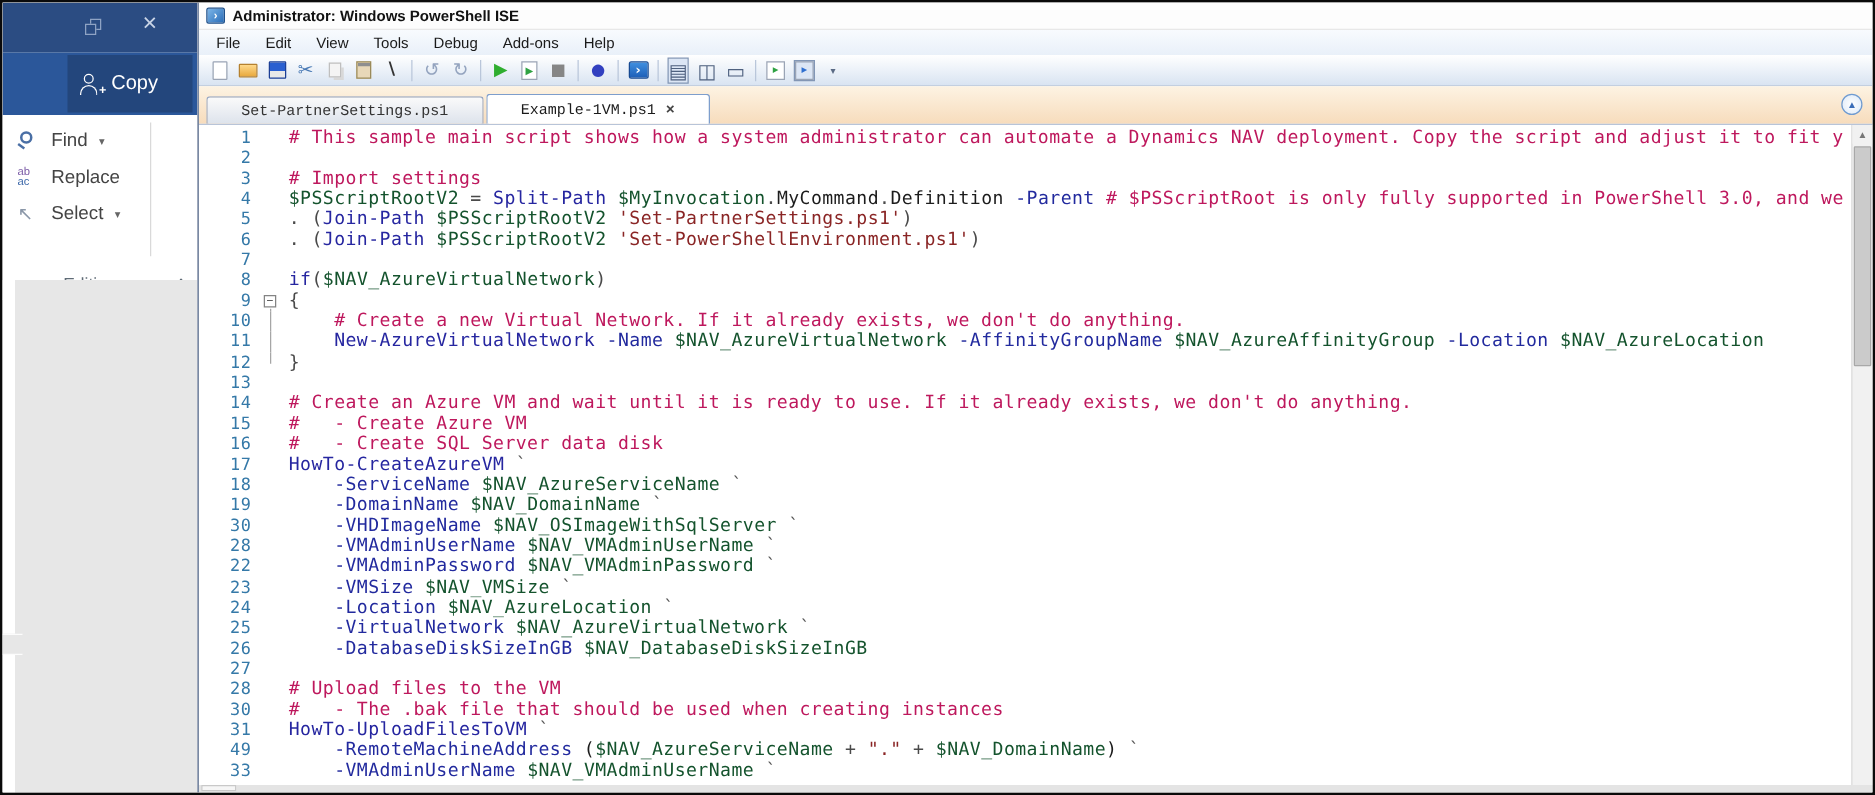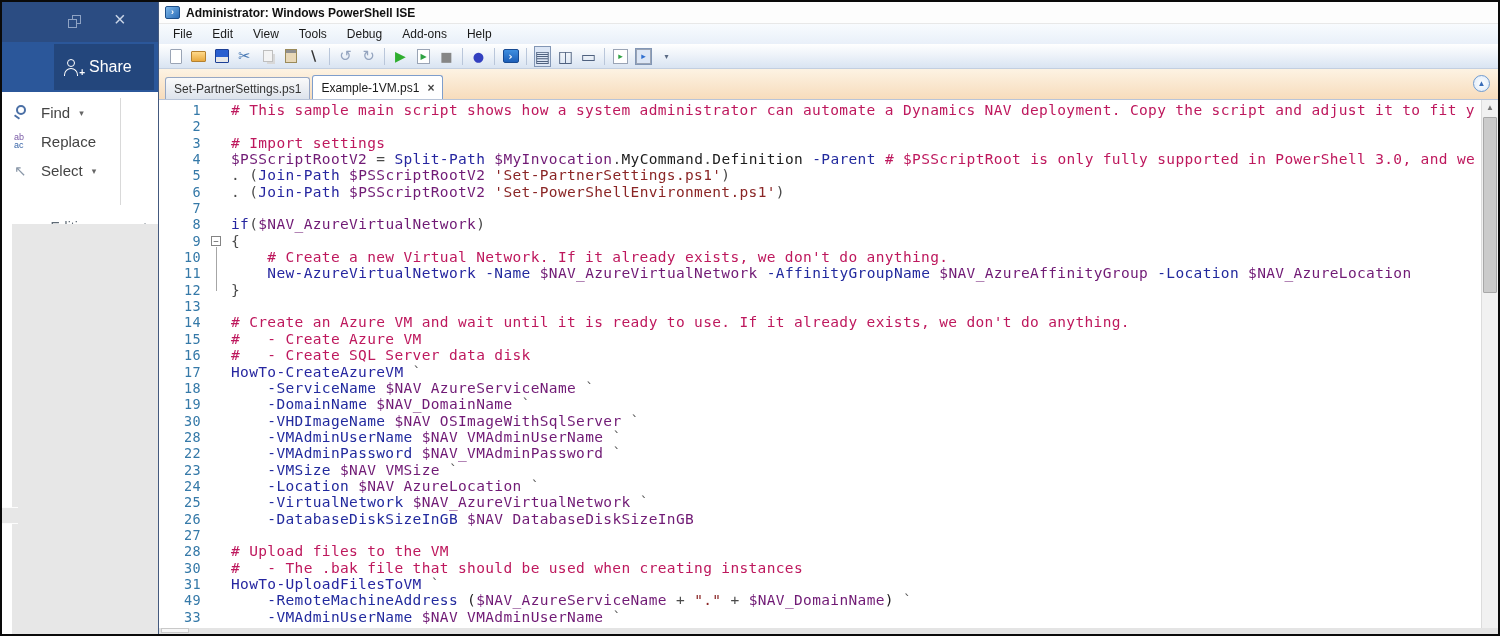--- a/index.html
+++ b/index.html
@@ -65,40 +65,40 @@
   .tb-stop{color:#868686;font-size:13px;}
   .tb-remote{color:#3240c0;font-size:13px;}
   .tb-posh{width:16px;height:14px;background:linear-gradient(#3f8fe0,#1d5fb8);border:1px solid #174a92;border-radius:2px;color:#fff;font-size:10px;font-weight:bold;}
   .tb-layout{color:#4f617f;font-size:16px;}
   .tb-addon{width:15px;height:15px;border:1px solid #9aa4b5;background:#fff;color:#2fa243;font-size:9px;}
   .tb-addon2{color:#2f6fd0;}
   .tb-sel{outline:1px solid #8296b5;background:#dce6f5;}
   .tb-overflow{color:#5a6a84;font-size:8px;}
 
   .ise-tabband{height:31px;background:linear-gradient(#fdf3e3,#f7dcbc);flex:none;position:relative;display:flex;align-items:flex-end;padding-left:6px;border-bottom:1px solid #b8c4d8;}
-  .tab{display:flex;align-items:center;gap:8px;height:22px;padding:0 8px;font-size:12px;color:#333;cursor:pointer;
-       background:linear-gradient(#fafafa,#dde3ec);border:1px solid #96a7c4;border-bottom:none;border-radius:3px 3px 0 0;margin-right:2px;}
+  .tab{display:flex;align-items:center;gap:8px;height:22px;padding:0 27px;font-size:12px;color:#333;cursor:pointer;
+       background:linear-gradient(#fafafa,#dde3ec);border:1px solid #96a7c4;border-bottom:none;border-radius:3px 3px 0 0;margin-right:2px;font-family:Liberation Mono, monospace;}
   .tab.active{background:#fff;border-color:#7e9ecc;height:24px;color:#1a1a1a;}
   .tab-close{font-size:12px;font-weight:bold;color:#444;cursor:pointer;}
   .collapse-btn{position:absolute;right:8px;top:6px;width:17px;height:17px;border-radius:50%;border:1px solid #6f9bd1;
                 background:radial-gradient(#ffffff,#dce9f8);color:#3a6db8;font-size:8px;line-height:8px;display:flex;align-items:center;justify-content:center;cursor:pointer;padding:0;}
 
   .ise-editor{flex:1;position:relative;background:#fff;overflow:hidden;}
   .code-lines{position:absolute;left:0;top:2px;right:17px;bottom:0;overflow:hidden;}
   .code-line{display:flex;height:16.35px;line-height:16.35px;font-family:"DejaVu Sans Mono",monospace;font-size:14.5px;letter-spacing:.35px;}
   .ln{flex:none;width:50px;text-align:right;padding-right:8px;color:#3579a8;font-size:13.5px;}
   .fold{flex:none;width:22px;position:relative;}
   .fold .fbox{position:absolute;left:2px;top:3px;width:10px;height:10px;border:1px solid #848484;background:#fff;color:#555;
               font-size:9px;line-height:8px;text-align:center;letter-spacing:0;}
   .fold.f-box::after{content:"";position:absolute;left:7px;top:14px;bottom:0;width:1px;background:#a6a6a6;}
   .fold.f-line::after{content:"";position:absolute;left:7px;top:0;bottom:0;width:1px;background:#a6a6a6;}
   .fold.f-end::after{content:"";position:absolute;left:7px;top:0;height:9px;width:1px;background:#a6a6a6;}
   .code{flex:1;white-space:pre;overflow:hidden;}
   .sg-c{color:#be185d;}
-  .sg-v{color:#701a75;}
+  .sg-v{color:#14532d;}
   .sg-k{color:#2626a0;}
   .sg-p{color:#222a9e;}
   .sg-s{color:#8a2525;}
   .sg-o{color:#4a4a4a;}
   .sg-t{color:#1c1c1c;}
   .sg-b{color:#555;}
 
   .vscroll{position:absolute;right:0;top:0;bottom:0;width:17px;background:#f1f1f1;border-left:1px solid #dcdcdc;}
   .vscroll .up{height:15px;text-align:center;color:#777;font-size:8px;line-height:15px;cursor:pointer;background:#f1f1f1;}
   .vscroll .thumb{position:absolute;left:1px;right:1px;top:17px;height:176px;background:#cbcbcb;border:1px solid #a8a8a8;border-radius:1px;cursor:pointer;}
@@ -118,21 +118,21 @@
         </span>
       <span class="win-close">×</span>
     </div>
     <div class="word-sharebar">
       <button class="share-btn">
         <span class="share-icon">
           <span class="head"></span>
             <span class="body"></span>
           <span class="plus">+</span>
         </span>
-        <span>Share</span>
+        <span>Copy</span>
       </button>
     </div>
     <div class="word-ribbon">
       <div class="rb-row">
         <span class="rb-icon">
             <span class="mag-circle"></span>
             <span class="mag-handle"></span>
           </span>
         <span>Find</span>
         <span class="rb-dd">▾</span>

